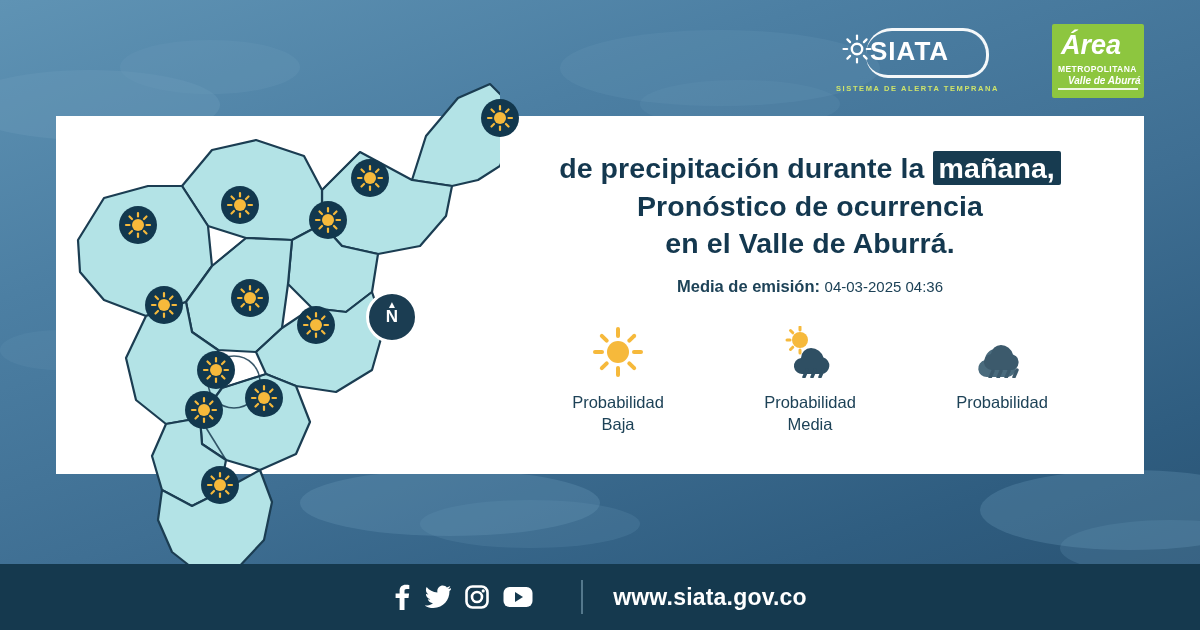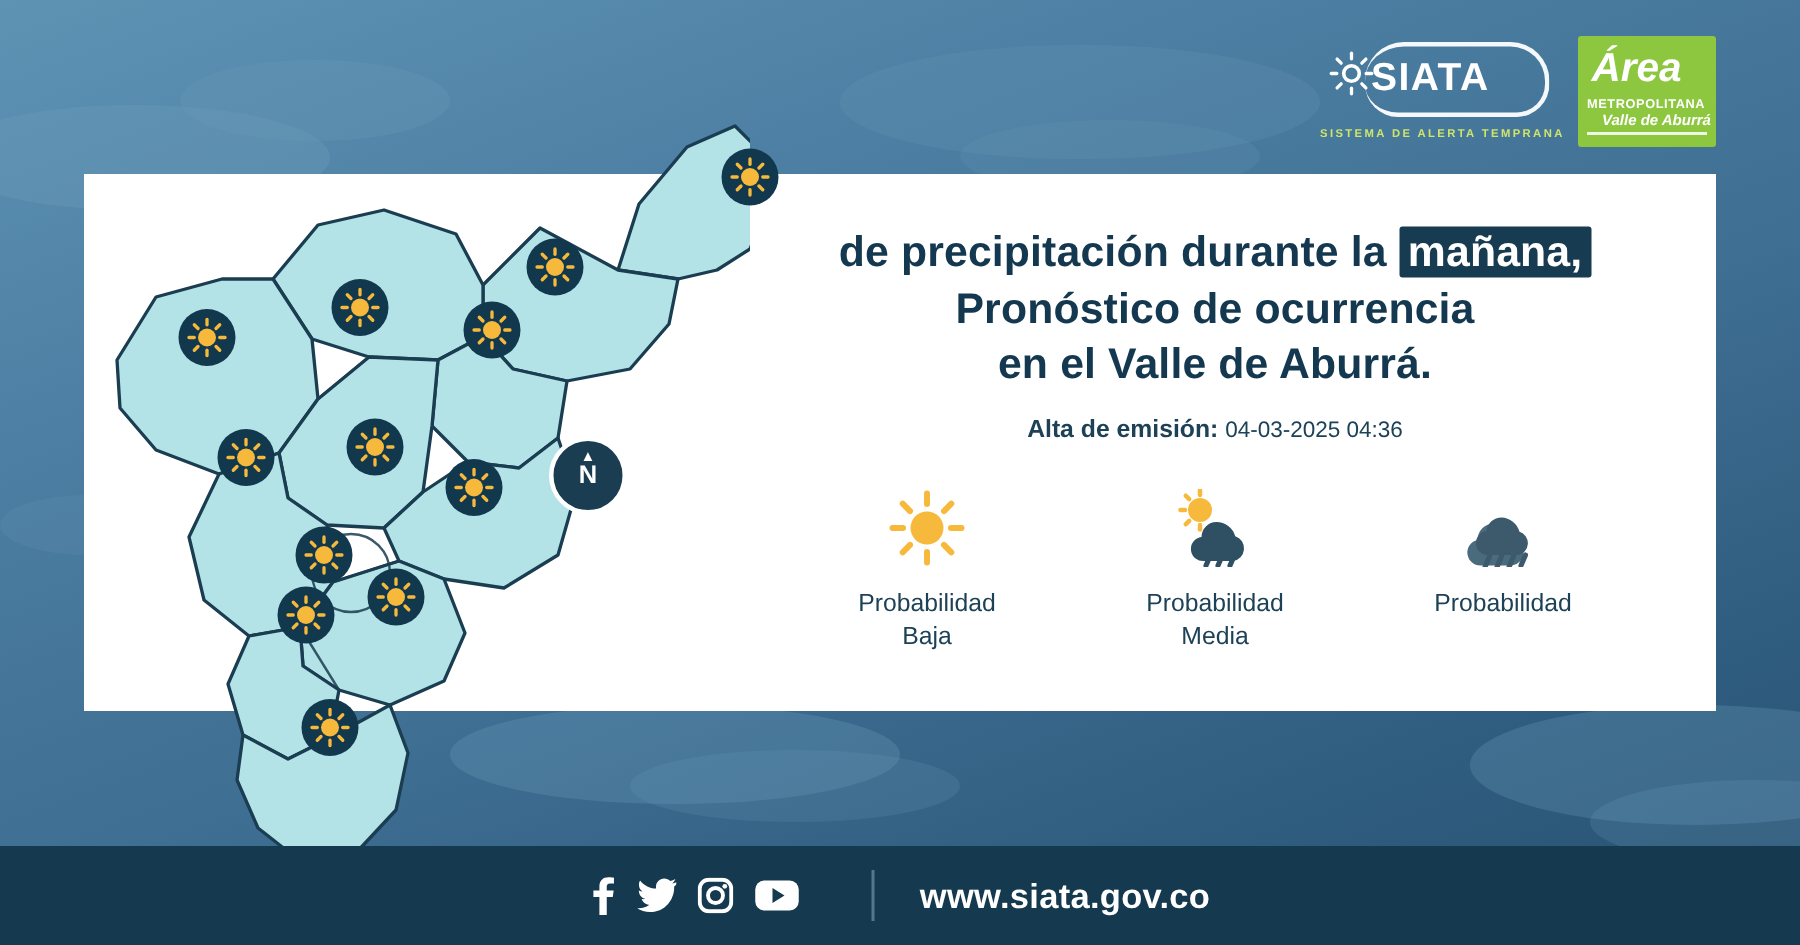--- a/index.html
+++ b/index.html
@@ -47,20 +47,21 @@
     clip-path:polygon(0 0,100% 0,100% 100%,0 100%);
     opacity:.95;
   }
   .siata-sub{
     position:absolute;left:-4px;top:70px;width:128px;text-align:center;
     font-size:7.5px;letter-spacing:1.6px;color:#cfe46a;font-weight:bold;white-space:nowrap;
   }
   .area-logo{
     width:92px;height:74px;background:#8dc63f;position:relative;border-radius:2px;
     color:#fff;
+    margin-left:44px;
   }
   .area-a{position:absolute;left:9px;top:6px;font-size:27px;font-weight:bold;font-style:italic;}
   .area-l1{position:absolute;left:6px;top:40px;font-size:8.5px;font-weight:bold;letter-spacing:.4px;}
   .area-l2{position:absolute;left:16px;top:51px;font-size:10px;font-weight:bold;font-style:italic;}
   .area-rule{position:absolute;left:6px;top:64px;width:80px;height:1.5px;background:#fff;opacity:.85;}
 
   
   .right{position:absolute;left:500px;top:150px;width:620px;text-align:center;color:#123b52;}
   .title{
     font-size:28.5px;font-weight:bold;line-height:1.32;color:#14384f;letter-spacing:.1px;
@@ -375,21 +376,21 @@
   <div class="right">
     <div class="title">
       <div>
         <span>de precipitación durante la</span>
         <span class="hl">mañana,</span>
       </div>
       <div>Pronóstico de ocurrencia</div>
       <div>en el Valle de Aburrá.</div>
     </div>
     <div class="emit">
-      <span class="lbl">Alta de emisión:</span>
+      <span class="lbl">Media de emisión:</span>
       <span class="val">04-03-2025 04:36</span>
     </div>
   </div>
 
   <div class="legend">
 
     <div class="leg-item">
       <div class="leg-ico">
         <svg width="52" height="52" viewBox="0 0 52 52">
           <circle cx="26" cy="26" r="11" fill="#f6b93b"></circle>

